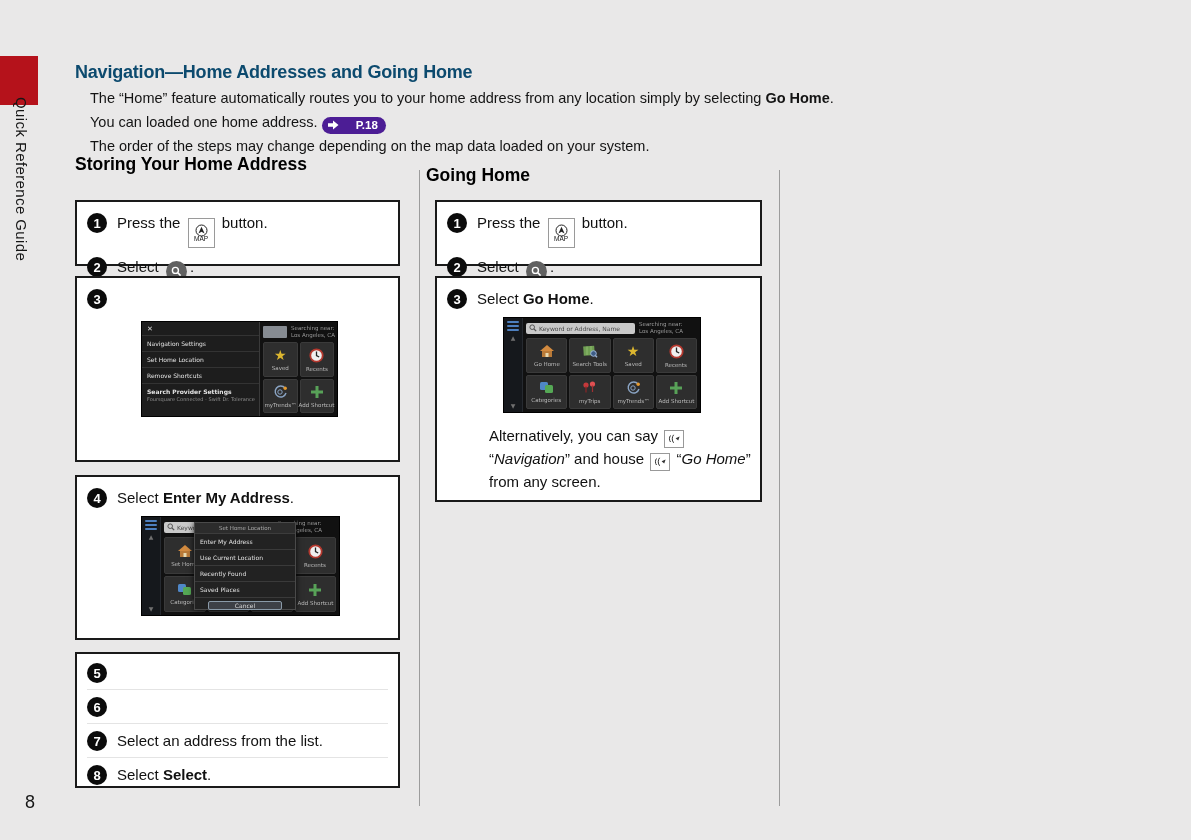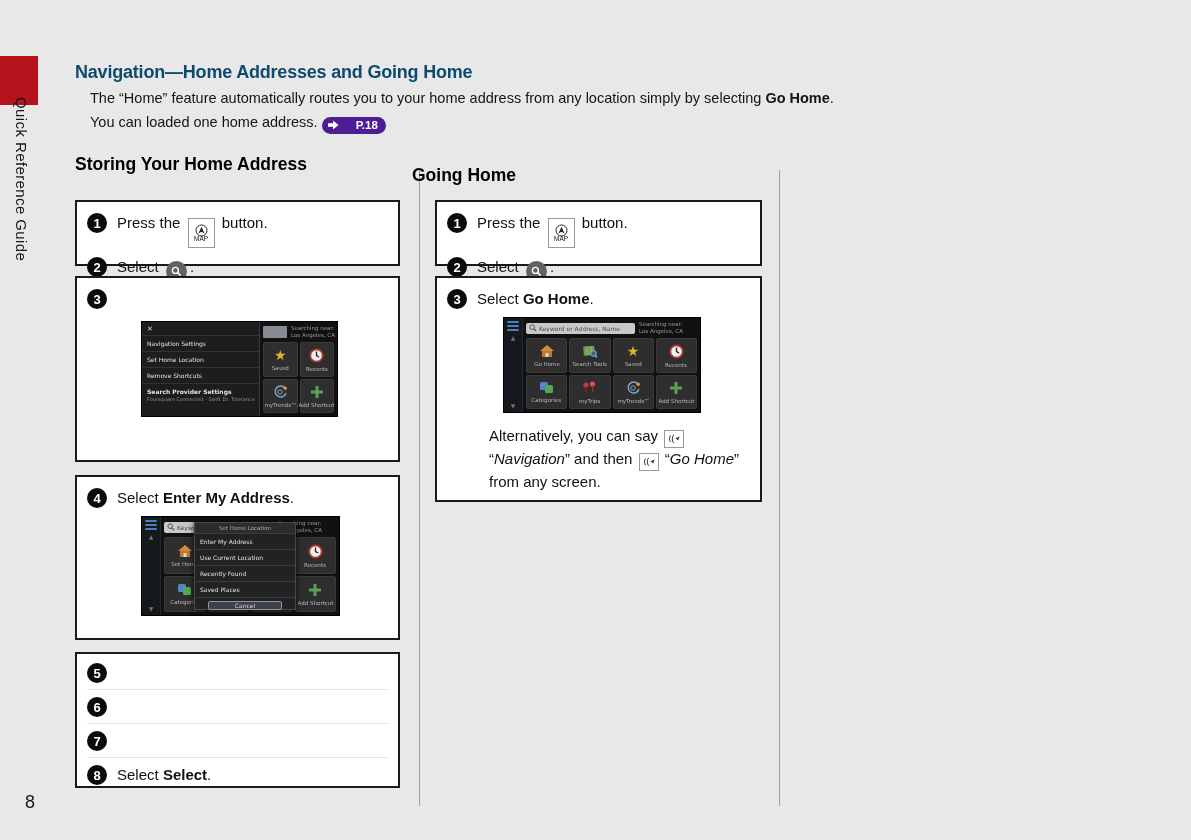--- a/index.html
+++ b/index.html
@@ -28,21 +28,21 @@
   .intro p{margin:0;}
   .pref-badge{
     display:inline-flex;align-items:center;gap:17px;vertical-align:-3px;
     background:#4c1d95;color:#fff;border-radius:10px;height:17px;padding:0 8px 0 6px;
     font-weight:bold;font-size:11.5px;
   }
 
   
   .col-heading{position:absolute;font-size:17.5px;font-weight:bold;color:#000;}
   .col-heading.left{left:75px;top:154px;}
-  .col-heading.right{left:412px;top:165px;}
+  .col-heading.right{left:426px;top:165px;}
 
   .stepbox{
     position:absolute;background:#fff;border:2px solid #1a1a1a;
     box-sizing:border-box;padding:6px 10px;
   }
   .box-l1{left:75px;top:200px;width:325px;height:66px;}
   .box-l2{left:75px;top:276px;width:325px;height:186px;}
   .box-l3{left:75px;top:475px;width:325px;height:165px;}
   .box-l4{left:75px;top:652px;width:325px;height:136px;padding:2px 10px;}
   .box-r1{left:435px;top:200px;width:327px;height:66px;}
@@ -155,20 +155,21 @@
 <div class="intro">
   <p><span>The “Home” feature automatically routes you to your home address from any location simply by selecting </span><b>Go Home</b><span>.</span></p>
   <p><span>You can loaded one home address. </span>
     <span class="pref-badge">
         <svg width="11" height="10" viewBox="0 0 11 10">
           <path d="M0 3.2 H5 V0.6 L10.5 5 L5 9.4 V6.8 H0 Z" fill="#fff"></path>
         </svg>
         <span>P.18</span>
       </span>
   </p>
+  <p>The order of the steps may change depending on the map data loaded on your system.</p>
 </div>
 
 <div class="col-heading left">Storing Your Home Address</div>
 <div class="col-heading right">Going Home</div>
 
 <div class="stepbox box-l1">
   <div class="step">
     <span class="stepnum">1</span>
     <span class="steptext"><span>Press the</span>
       <span class="icon-map-btn">
@@ -318,20 +319,21 @@
 
 <div class="stepbox box-l4">
   <div class="step">
     <span class="stepnum">5</span>
   </div>
   <div class="step">
     <span class="stepnum">6</span>
   </div>
   <div class="step">
     <span class="stepnum">7</span>
+    <span class="steptext">Select an address from the list.</span>
   </div>
   <div class="step">
     <span class="stepnum">8</span>
     <span class="steptext"><span>Select</span> <b>Select</b><span>.</span></span>
   </div>
 </div>
 
 <div class="stepbox box-r1">
   <div class="step">
     <span class="stepnum">1</span>
@@ -448,21 +450,21 @@
   </div>
   <div class="note">
     <span>Alternatively, you can say</span>
     <span class="icon-voice">
         <svg width="12" height="10" viewBox="0 0 12 10">
           <path d="M2.5 1.5 C1.1 3.2 1.1 6.3 2.5 8" stroke="#333" stroke-width="1" fill="none"></path>
           <path d="M5.6 0.8 C3.8 3 3.8 6.6 5.6 8.8" stroke="#333" stroke-width="1" fill="none"></path>
           <polygon points="7.6,4.2 11.6,2.4 10.2,6.6" fill="#333"></polygon>
         </svg>
       </span>
-    <span>“</span><i>Navigation</i><span>” and then</span>
+    <span>“</span><i>Navigation</i><span>” and house</span>
     <span class="icon-voice">
         <svg width="12" height="10" viewBox="0 0 12 10">
           <path d="M2.5 1.5 C1.1 3.2 1.1 6.3 2.5 8" stroke="#333" stroke-width="1" fill="none"></path>
           <path d="M5.6 0.8 C3.8 3 3.8 6.6 5.6 8.8" stroke="#333" stroke-width="1" fill="none"></path>
           <polygon points="7.6,4.2 11.6,2.4 10.2,6.6" fill="#333"></polygon>
         </svg>
       </span>
     <span>“</span><i>Go Home</i><span>” from any screen.</span>
   </div>
 </div>

